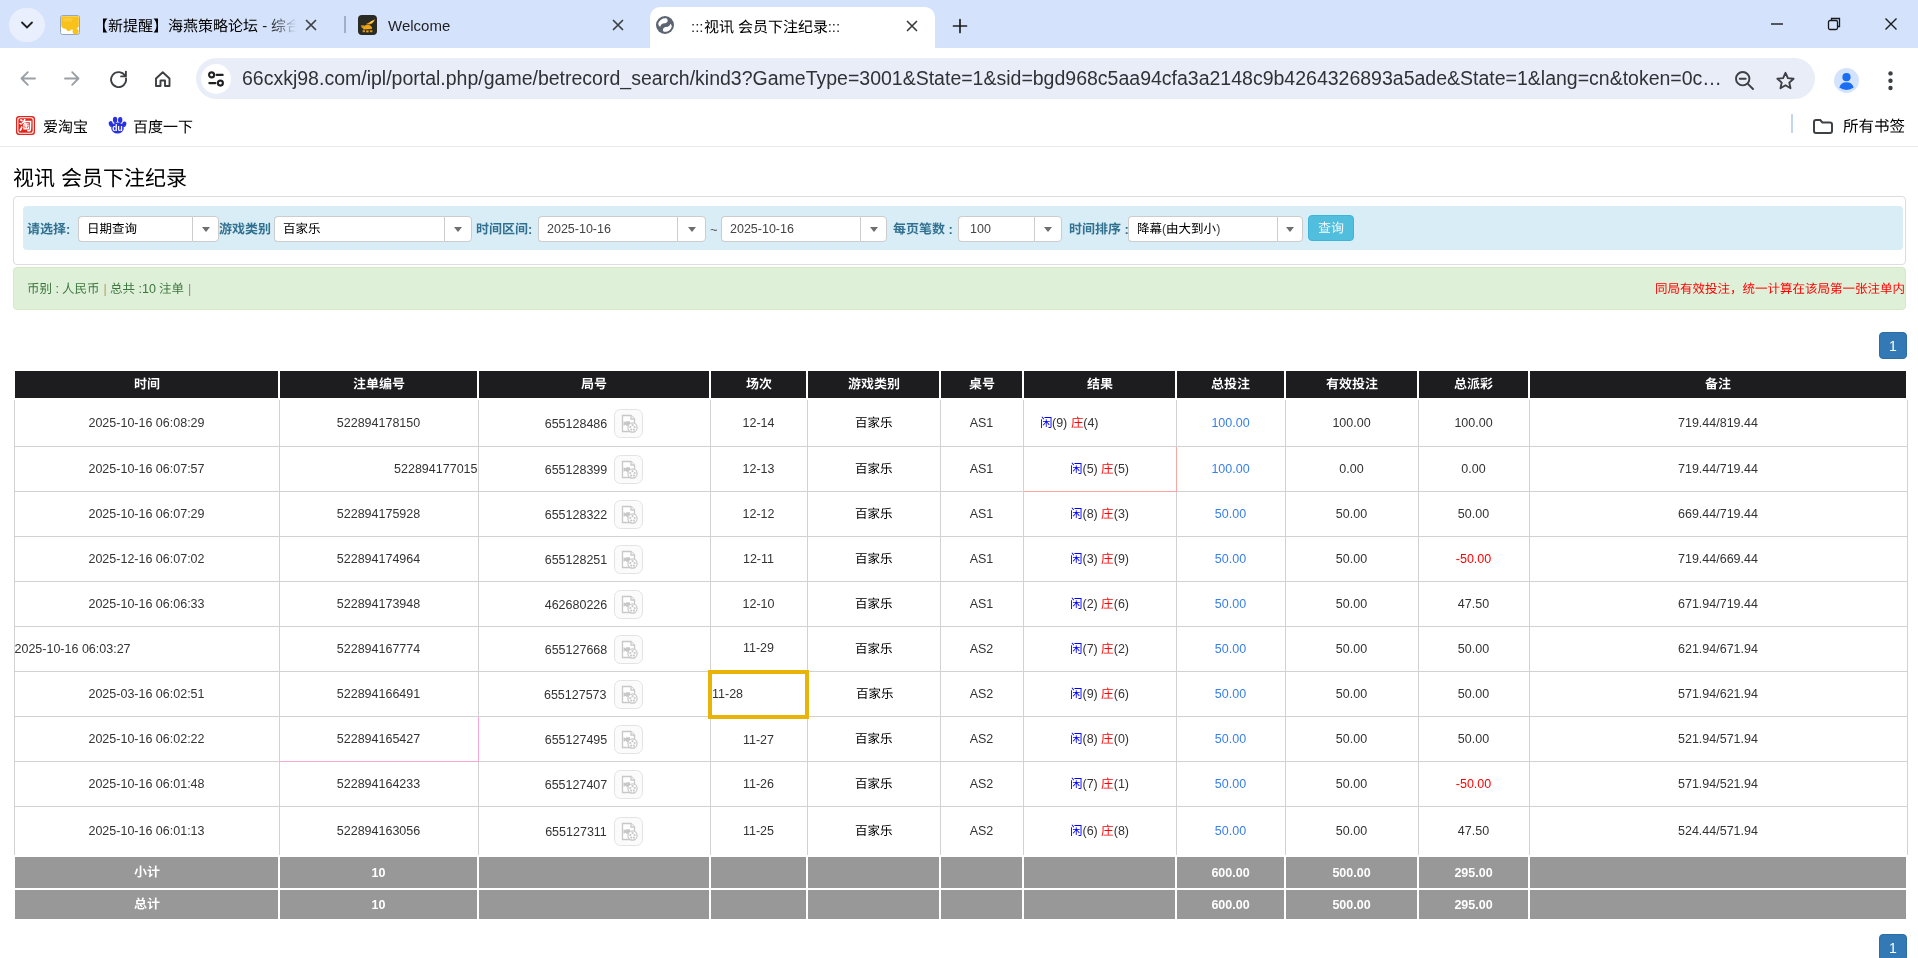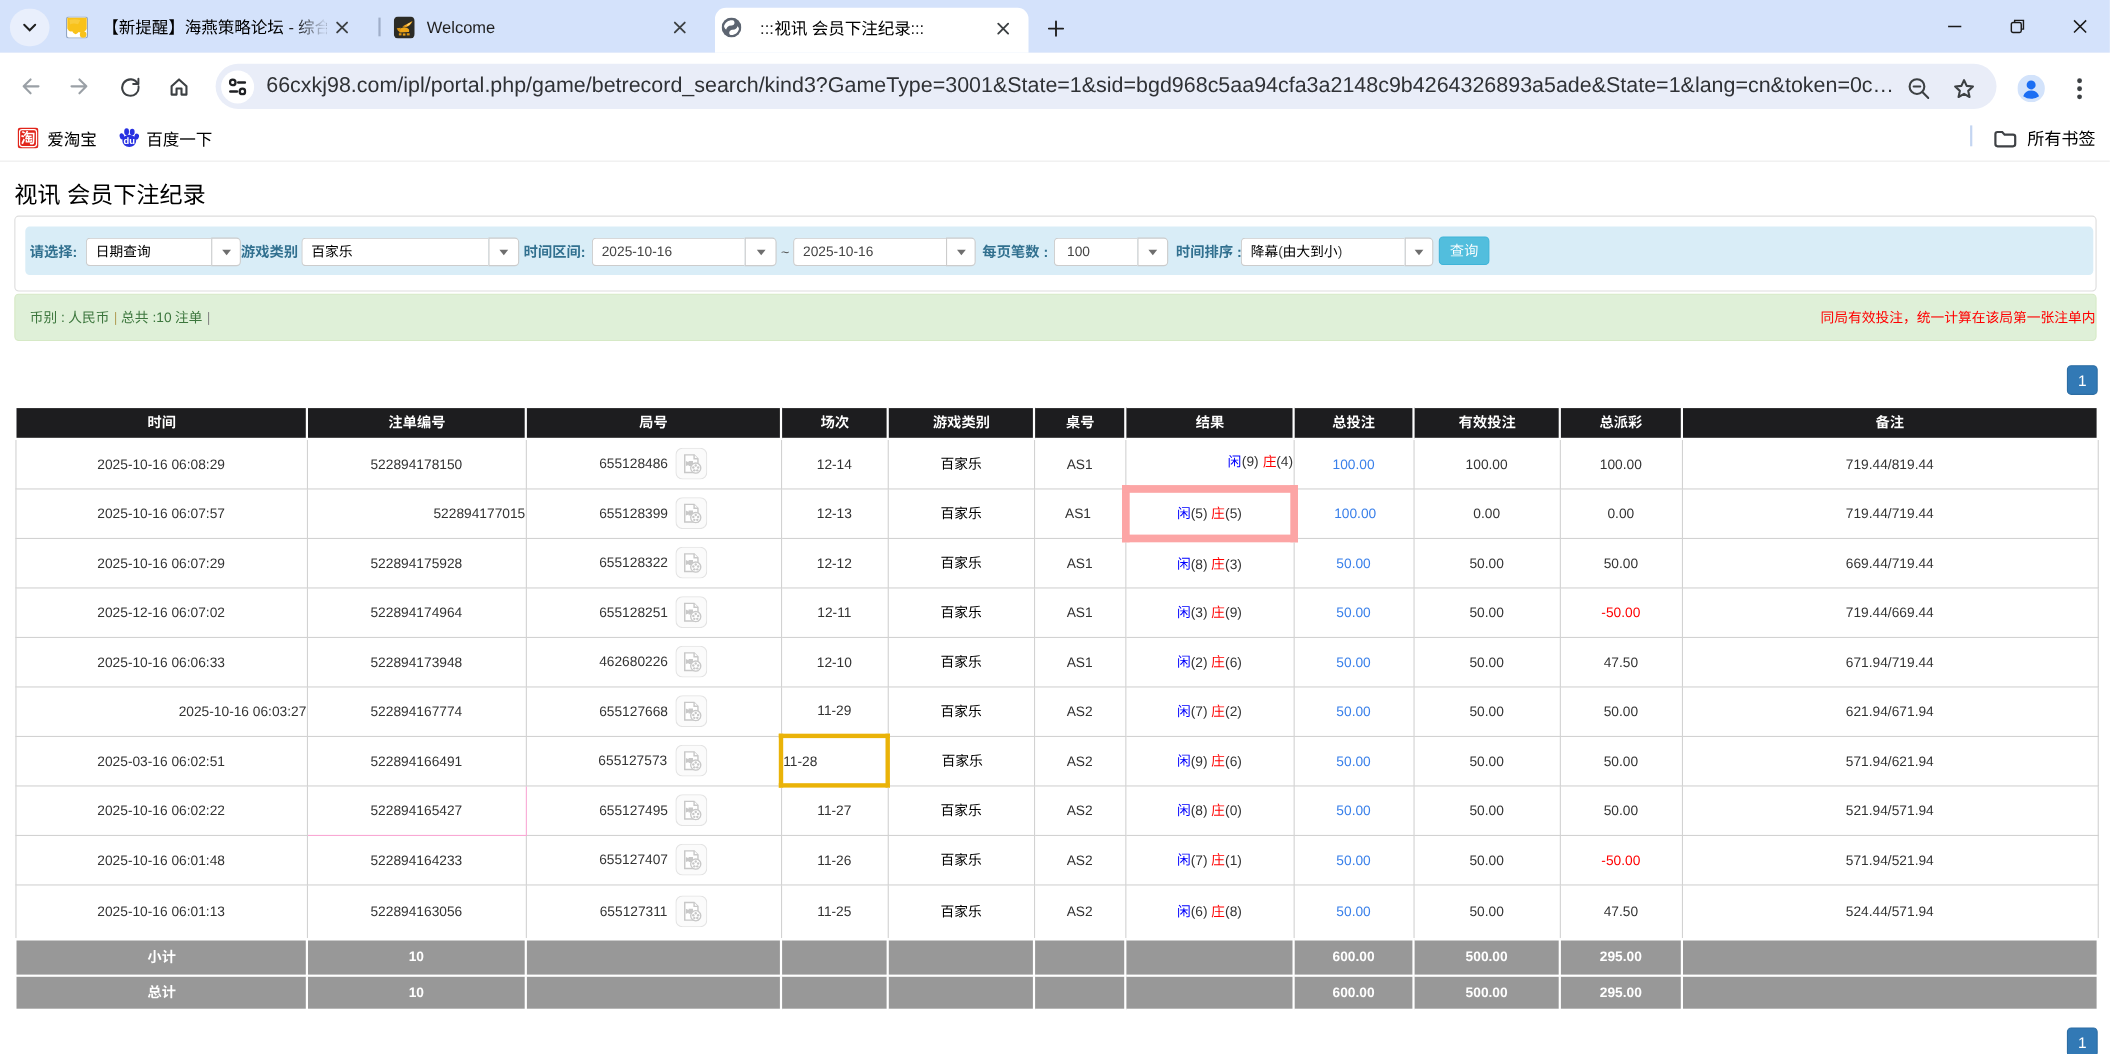--- a/index.html
+++ b/index.html
@@ -605,21 +605,21 @@
           </svg></td>
         <td style="border:1px solid #d2d2d2;text-align:center;padding:12px">12-14</td>
         <td style="border:1px solid #d2d2d2;text-align:center;padding:0"><svg width="37.5" height="12.5" style="overflow:visible;vertical-align:-1.5px">
             <g transform="translate(0,11.0) scale(0.0125,-0.0125)">
               <use href="#g767e" x="0"></use>
               <use href="#g5bb6" x="1000"></use>
               <use href="#g4e50" x="2000"></use>
             </g>
           </svg></td>
         <td style="border:1px solid #d2d2d2;text-align:center;padding:0">AS1</td>
-        <td style="border:1px solid #d2d2d2;text-align:right;padding:0"><svg width="12.5" height="12.5" style="overflow:visible;vertical-align:-1.5px" fill="#00f">
+        <td style="border:1px solid #d2d2d2;text-align:left;padding:16px"><svg width="12.5" height="12.5" style="overflow:visible;vertical-align:-1.5px" fill="#00f">
             <g transform="translate(0,11.0) scale(0.0125,-0.0125)">
               <use href="#g95f2" x="0"></use>
             </g>
           </svg>(9) <svg width="12.5" height="12.5" style="overflow:visible;vertical-align:-1.5px" fill="#f00">
             <g transform="translate(0,11.0) scale(0.0125,-0.0125)">
               <use href="#g5e84" x="0"></use>
             </g>
           </svg>(4)</td>
         <td style="border:1px solid #d2d2d2;text-align:center;padding:0"><span style="color:#3a80ea">100.00</span></td>
         <td style="border:1px solid #d2d2d2;text-align:center;padding:0">100.00</td>
@@ -649,21 +649,21 @@
           </svg></td>
         <td style="border:1px solid #d2d2d2;text-align:center;padding:0">12-13</td>
         <td style="border:1px solid #d2d2d2;text-align:center;padding:0"><svg width="37.5" height="12.5" style="overflow:visible;vertical-align:-1.5px">
             <g transform="translate(0,11.0) scale(0.0125,-0.0125)">
               <use href="#g767e" x="0"></use>
               <use href="#g5bb6" x="1000"></use>
               <use href="#g4e50" x="2000"></use>
             </g>
           </svg></td>
         <td style="border:1px solid #d2d2d2;text-align:center;padding:0">AS1</td>
-        <td style="border:7px solid #fca5a5;text-align:center;padding:0"><svg width="12.5" height="12.5" style="overflow:visible;vertical-align:-1.5px" fill="#00f">
+        <td style="border:1px solid #fca5a5;text-align:center;padding:0"><svg width="12.5" height="12.5" style="overflow:visible;vertical-align:-1.5px" fill="#00f">
             <g transform="translate(0,11.0) scale(0.0125,-0.0125)">
               <use href="#g95f2" x="0"></use>
             </g>
           </svg>(5) <svg width="12.5" height="12.5" style="overflow:visible;vertical-align:-1.5px" fill="#f00">
             <g transform="translate(0,11.0) scale(0.0125,-0.0125)">
               <use href="#g5e84" x="0"></use>
             </g>
           </svg>(5)</td>
         <td style="border:1px solid #d2d2d2;text-align:center;padding:0"><span style="color:#3a80ea">100.00</span></td>
         <td style="border:1px solid #d2d2d2;text-align:center;padding:0">0.00</td>
@@ -796,21 +796,21 @@
             <g transform="translate(0,11.0) scale(0.0125,-0.0125)">
               <use href="#g5e84" x="0"></use>
             </g>
           </svg>(6)</td>
         <td style="border:1px solid #d2d2d2;text-align:center;padding:0"><span style="color:#3a80ea">50.00</span></td>
         <td style="border:1px solid #d2d2d2;text-align:center;padding:0">50.00</td>
         <td style="border:1px solid #d2d2d2;text-align:center;padding:0"><span style="color:#333">47.50</span></td>
         <td style="border:1px solid #d2d2d2;text-align:center;padding:0">671.94/719.44</td>
       </tr>
       <tr style="height:45px">
-        <td style="border:1px solid #d2d2d2;text-align:right;padding:0">2025-10-16 06:03:27</td>
+        <td style="border:1px solid #d2d2d2;text-align:left;padding:0">2025-10-16 06:03:27</td>
         <td style="border:1px solid #d2d2d2;text-align:center;padding:0">522894167774</td>
         <td style="border:1px solid #d2d2d2;text-align:center;padding:0"><span style="vertical-align:middle">655127668</span><svg width="29" height="29" style="vertical-align:middle;margin-left:7px">
             <rect x="0.5" y="0.5" width="28" height="28" rx="6" fill="#fbfbfb" stroke="#e3e3e3"></rect>
             <g fill="none" stroke="#c8c8c8" stroke-width="1.3">
               <path d="M8.5 6.5 h8.5 l3.5 3.5 v12.5 h-12 z" fill="#fff"></path>
               <path d="M17 6.5 v3.5 h3.5" fill="#fff"></path>
             </g>
             <g fill="#c8c8c8">
               <path d="M9.5 12.2 l2.5 1 v-1 h4 v4.5 h-4 v-1 l-2.5 1 z"></path>
             </g>

